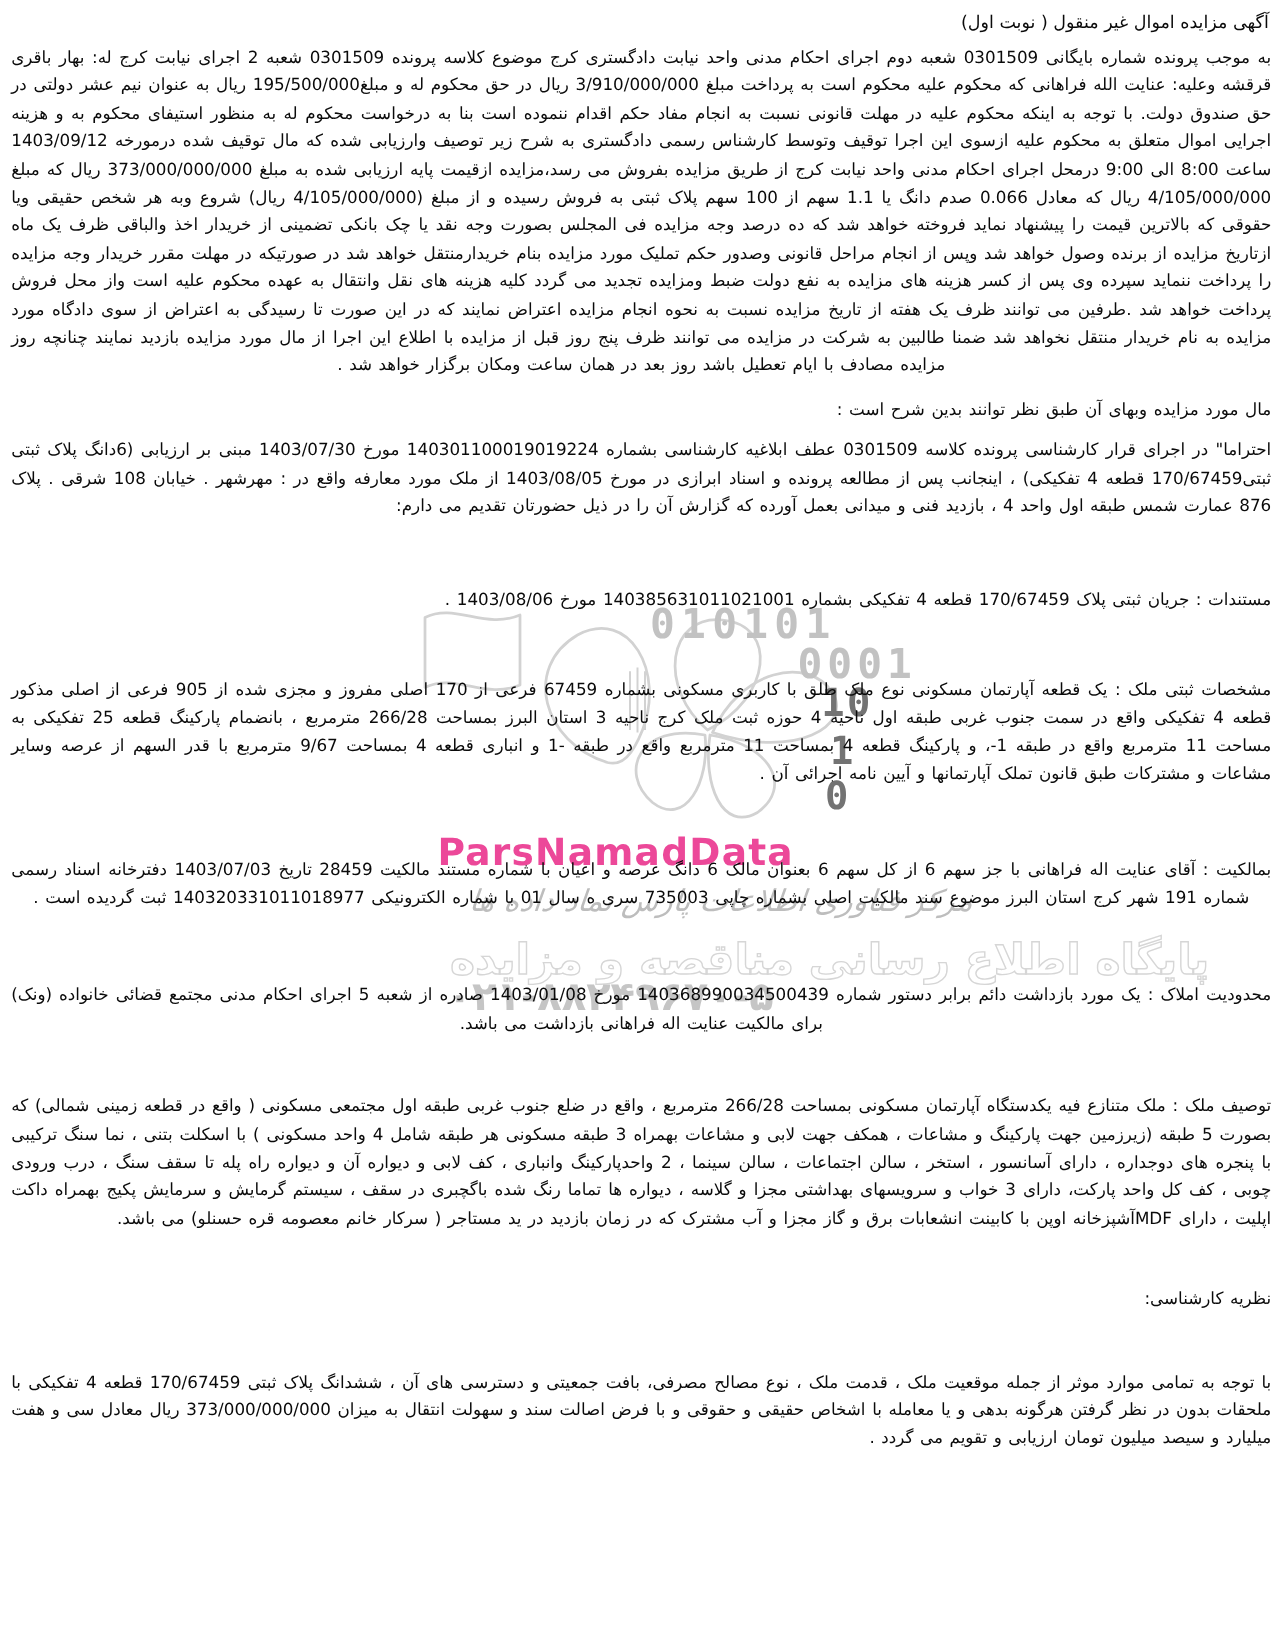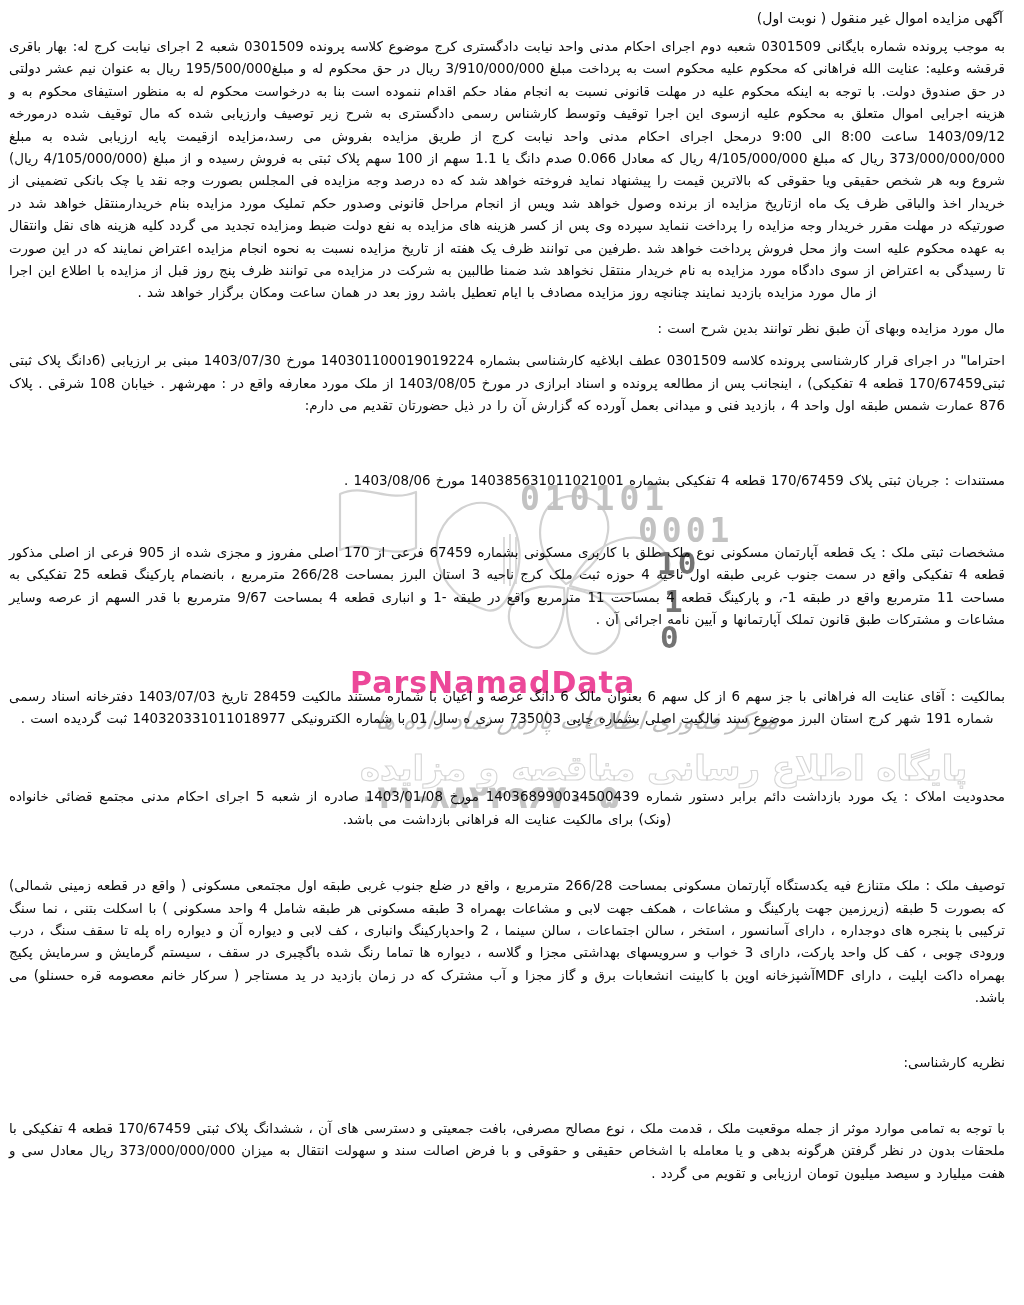--- a/index.html
+++ b/index.html
@@ -1,20 +1,20 @@
 <!DOCTYPE html>
 <html dir="rtl" lang="fa"><head>
 <meta charset="utf-8">
 <style>
   html,body{margin:0;padding:0;}
   body{
     width:1024px;height:1305px;background:#ffffff;color:#0a0a0a;
     font-family:"DejaVu Sans",sans-serif;direction:rtl;position:relative;overflow:hidden;
   }
-  .doc{position:relative;z-index:2;padding:8px 19px 0 9px;}
+  .doc{position:relative;z-index:2;padding:8px 7px 0 9px;}
   .title{font-size:14px;text-align:right;margin:2px 2px 0 0;}
   p{margin:0;font-size:13.4px;line-height:22.4px;word-spacing:1px;}
   .just-right{text-align:justify;text-align-last:right;}
   .just-center{text-align:justify;text-align-last:center;}
   .mt-p1{margin-top:10px;}
   .mt-p2{margin-top:13px;}
   .mt-p3{margin-top:10px;}
   .mt-p4{margin-top:52px;}
   .mt-p5{margin-top:50px;}
   .mt-p6{margin-top:54px;}

